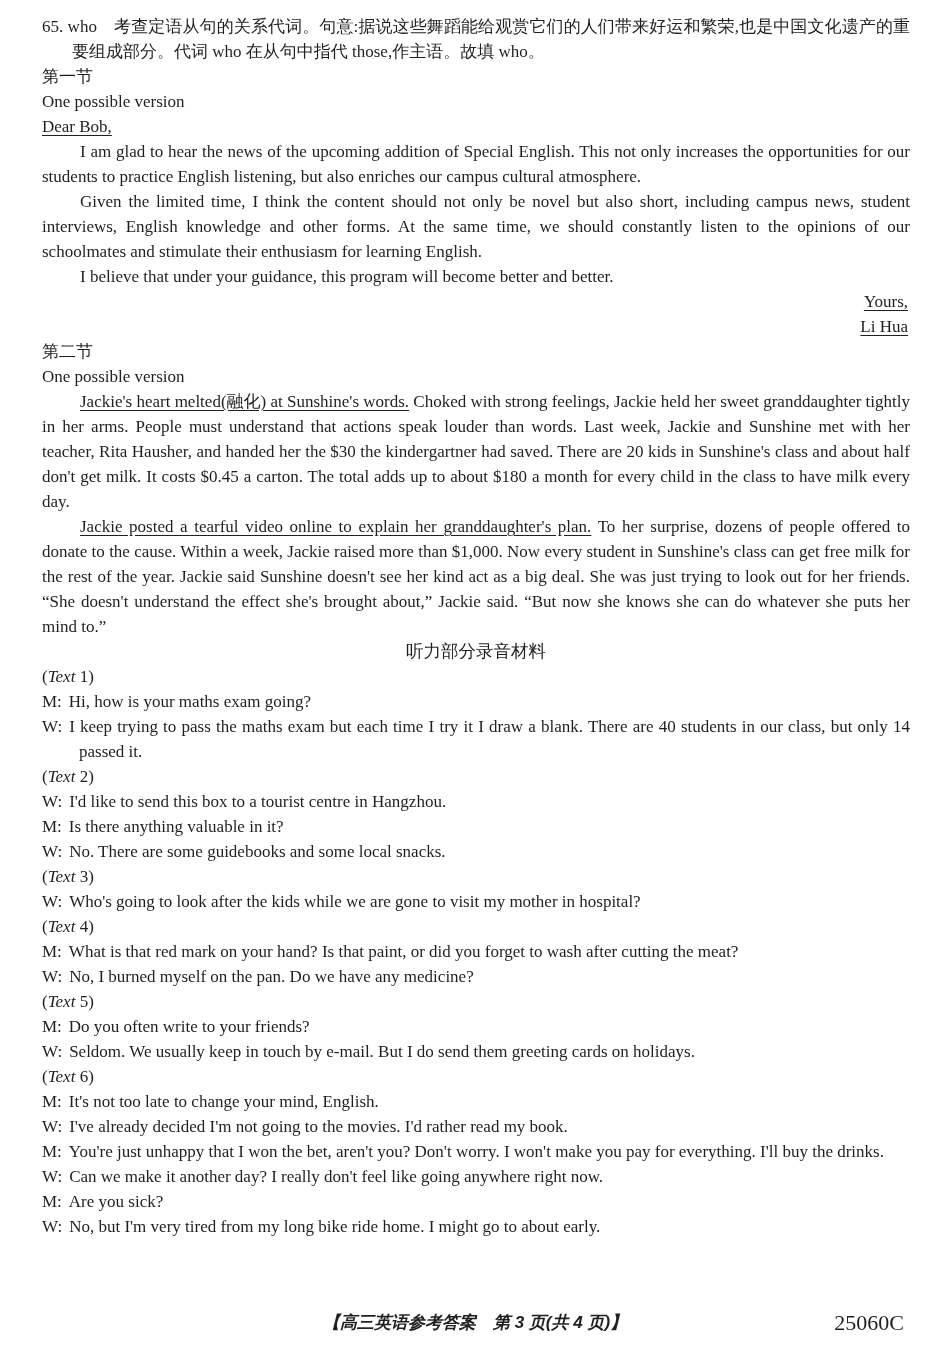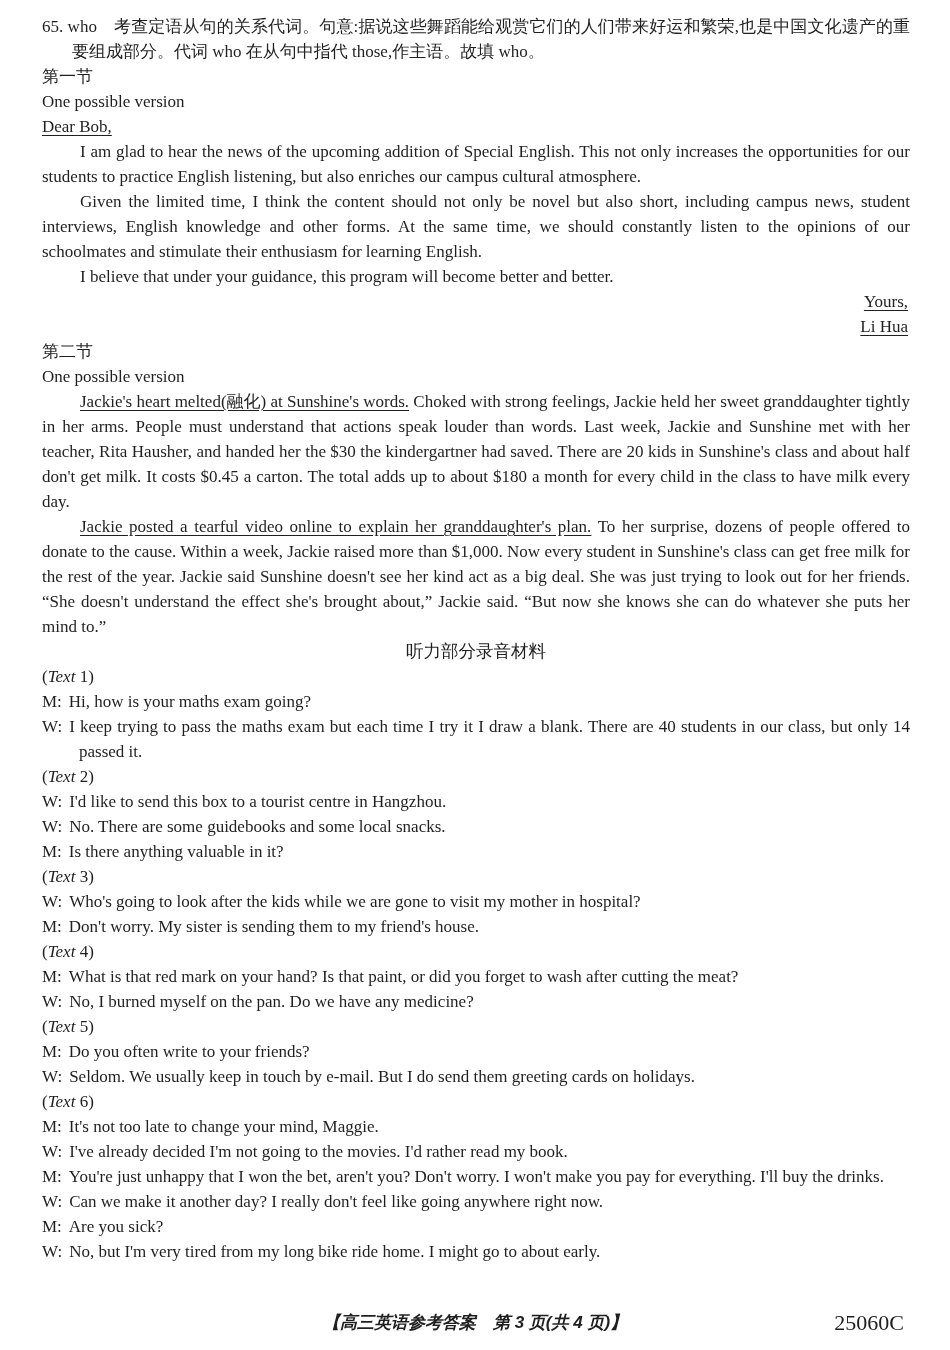--- a/index.html
+++ b/index.html
@@ -85,37 +85,36 @@
   <div class="para"><span class="u">Jackie posted a tearful video online to explain her granddaughter's plan.</span><span> To her surprise, dozens of people offered to donate to the cause. Within a week, Jackie raised more than $1,000. Now every student in Sunshine's class can get free milk for the rest of the year. Jackie said Sunshine doesn't see her kind act as a big deal. She was just trying to look out for her friends. “She doesn't understand the effect she's brought about,” Jackie said. “But now she knows she can do whatever she puts her mind to.”</span></div>
 
   <div class="listen-head">听力部分录音材料</div>
 
   <div class="tlabel"><span>(</span><em>Text</em><span> 1)</span></div>
   <div class="dline"><span class="spk">M:</span><span>Hi, how is your maths exam going?</span></div>
   <div class="dline"><span class="spk">W:</span><span>I keep trying to pass the maths exam but each time I try it I draw a blank. There are 40 students in our class, but only 14 passed it.</span></div>
 
   <div class="tlabel"><span>(</span><em>Text</em><span> 2)</span></div>
   <div class="dline"><span class="spk">W:</span><span>I'd like to send this box to a tourist centre in Hangzhou.</span></div>
+  <div class="dline"><span class="spk">M:</span><span>Is there anything valuable in it?</span></div>
   <div class="dline"><span class="spk">W:</span><span>No. There are some guidebooks and some local snacks.</span></div>
-  <div class="dline"><span class="spk">M:</span><span>Is there anything valuable in it?</span></div>
 
   <div class="tlabel"><span>(</span><em>Text</em><span> 3)</span></div>
   <div class="dline"><span class="spk">W:</span><span>Who's going to look after the kids while we are gone to visit my mother in hospital?</span></div>
-  <div class="dline"><span class="spk">M:</span><span>Don't worry. My sister is sending them to my friend's house.</span></div>
 
   <div class="tlabel"><span>(</span><em>Text</em><span> 4)</span></div>
   <div class="dline"><span class="spk">M:</span><span>What is that red mark on your hand? Is that paint, or did you forget to wash after cutting the meat?</span></div>
   <div class="dline"><span class="spk">W:</span><span>No, I burned myself on the pan. Do we have any medicine?</span></div>
 
   <div class="tlabel"><span>(</span><em>Text</em><span> 5)</span></div>
   <div class="dline"><span class="spk">M:</span><span>Do you often write to your friends?</span></div>
   <div class="dline"><span class="spk">W:</span><span>Seldom. We usually keep in touch by e-mail. But I do send them greeting cards on holidays.</span></div>
 
   <div class="tlabel"><span>(</span><em>Text</em><span> 6)</span></div>
-  <div class="dline"><span class="spk">M:</span><span>It's not too late to change your mind, Maggie.</span></div>
+  <div class="dline"><span class="spk">M:</span><span>It's not too late to change your mind, English.</span></div>
   <div class="dline"><span class="spk">W:</span><span>I've already decided I'm not going to the movies. I'd rather read my book.</span></div>
   <div class="dline"><span class="spk">M:</span><span>You're just unhappy that I won the bet, aren't you? Don't worry. I won't make you pay for everything. I'll buy the drinks.</span></div>
   <div class="dline"><span class="spk">W:</span><span>Can we make it another day? I really don't feel like going anywhere right now.</span></div>
   <div class="dline"><span class="spk">M:</span><span>Are you sick?</span></div>
   <div class="dline"><span class="spk">W:</span><span>No, but I'm very tired from my long bike ride home. I might go to about early.</span></div>
 
 </div>
 
 <div class="footer-center">【高三英语参考答案　第 3 页(共 4 页)】</div>
 <div class="footer-code">25060C</div>

